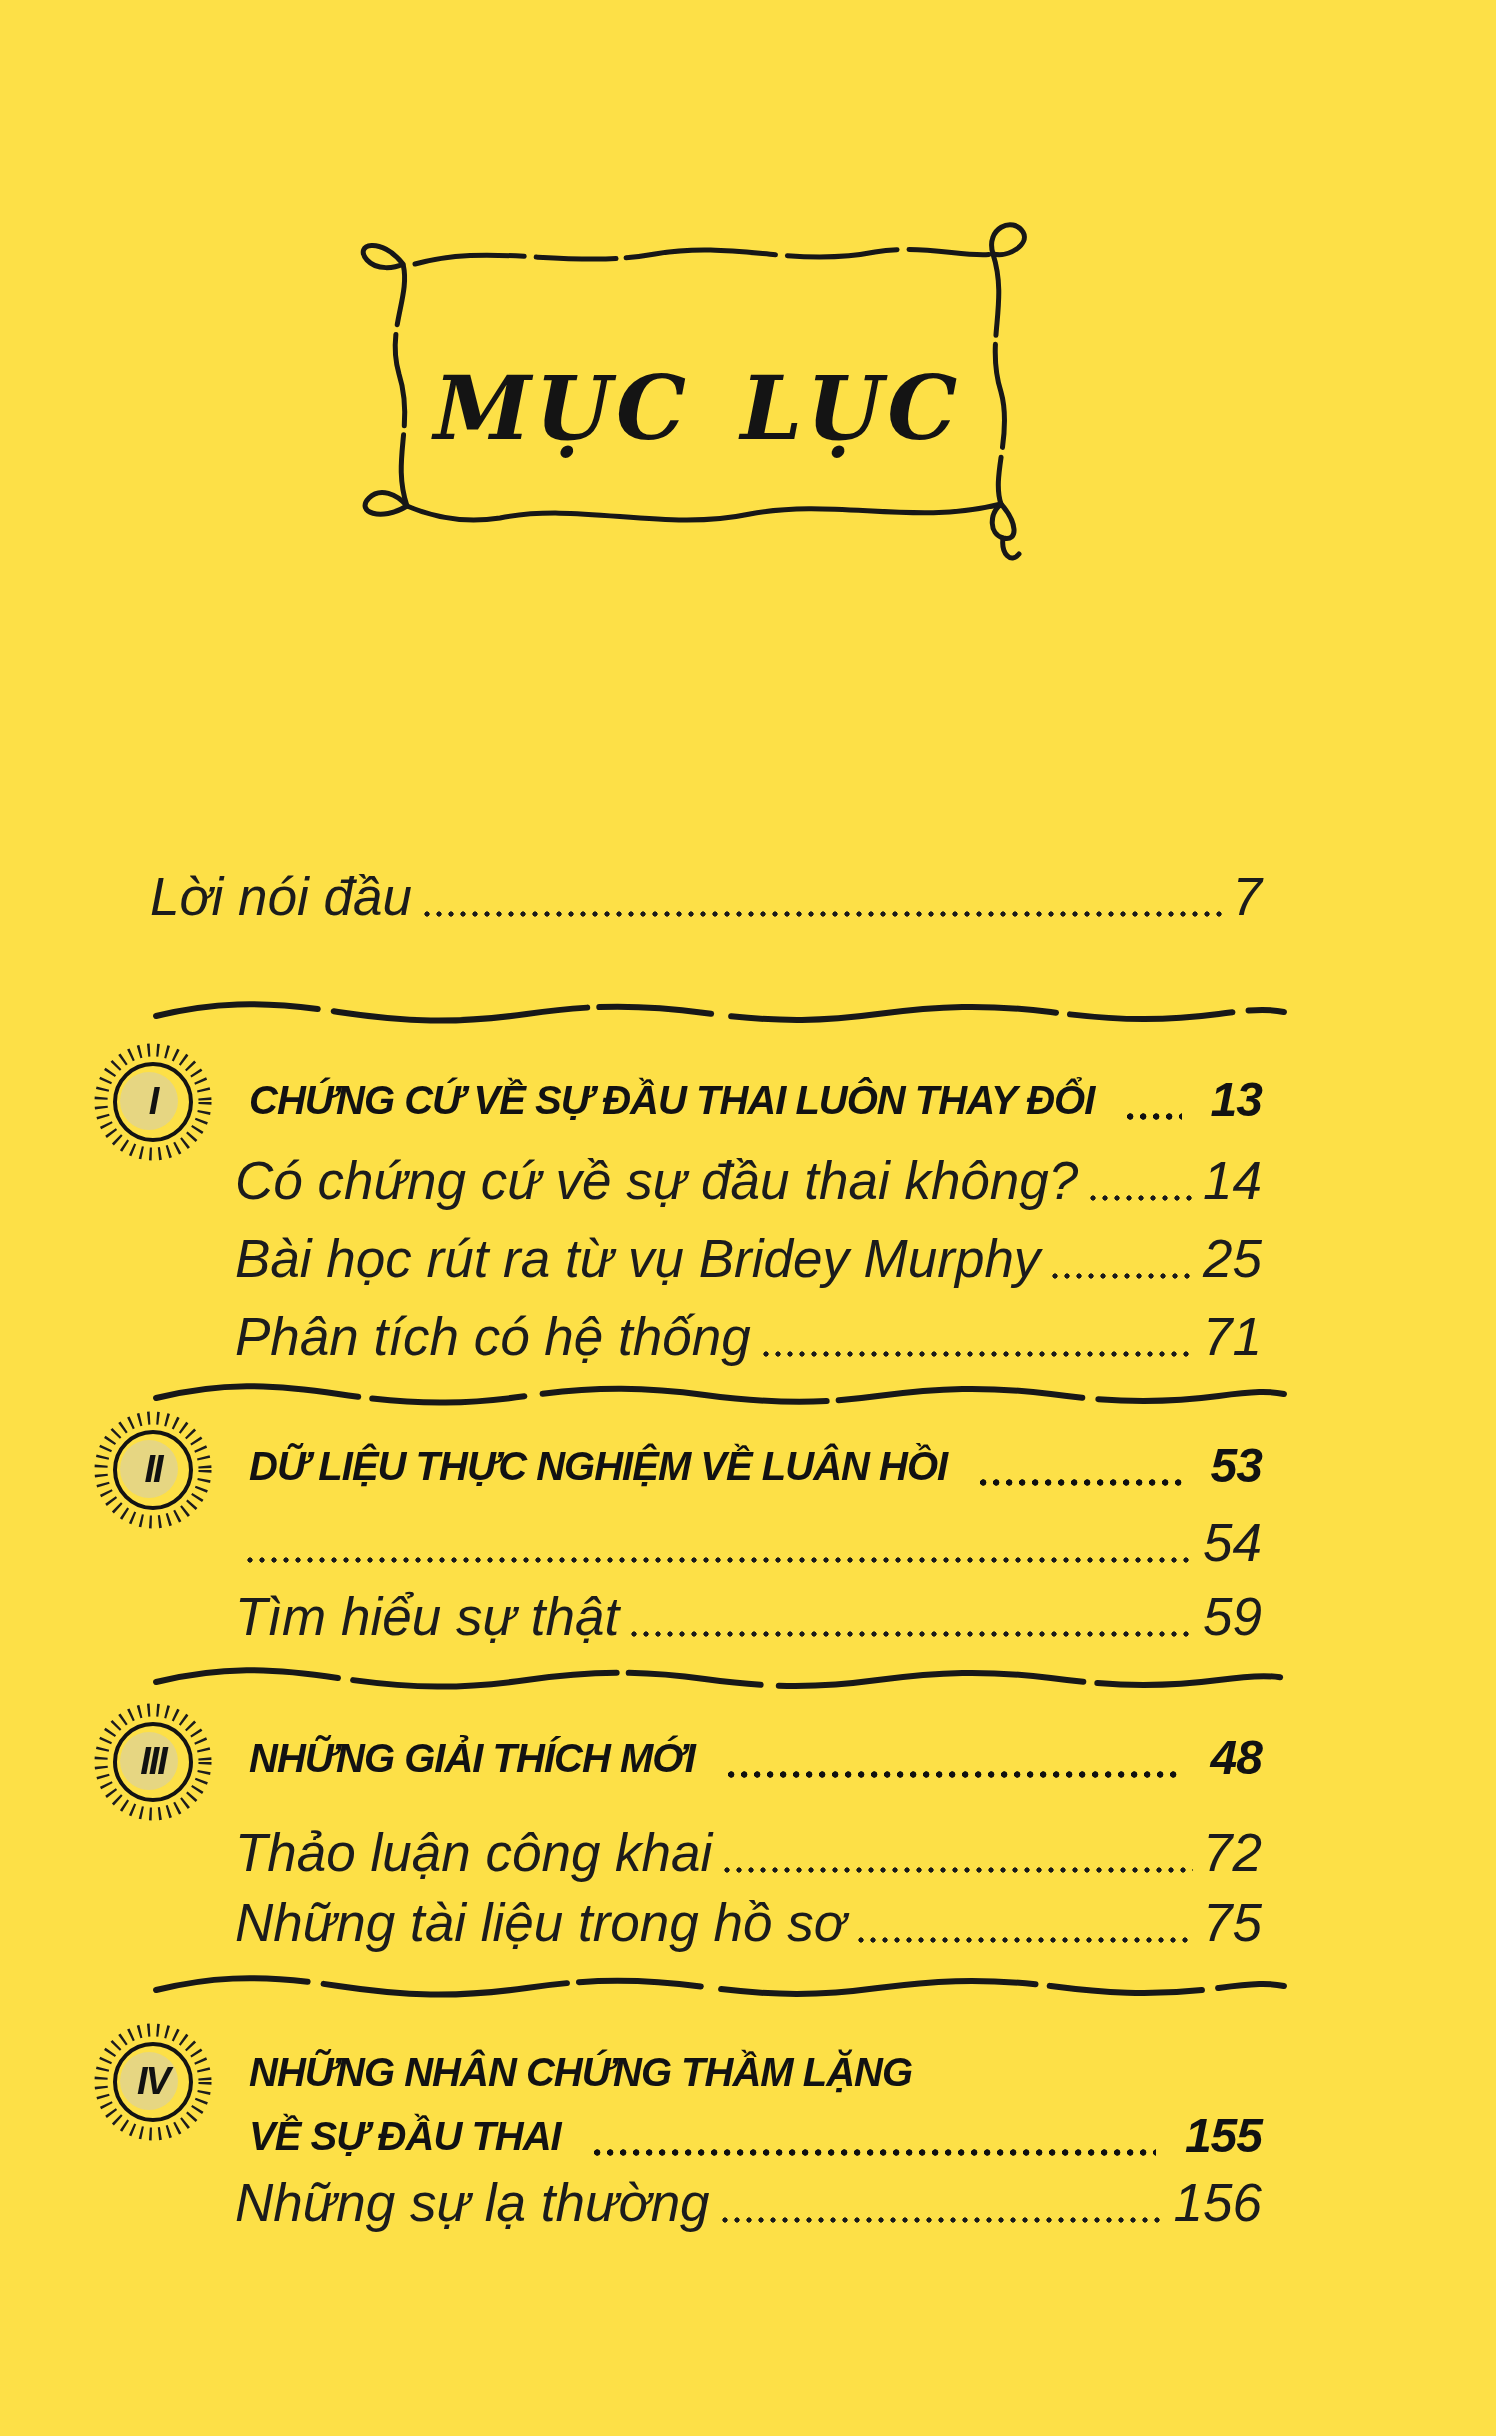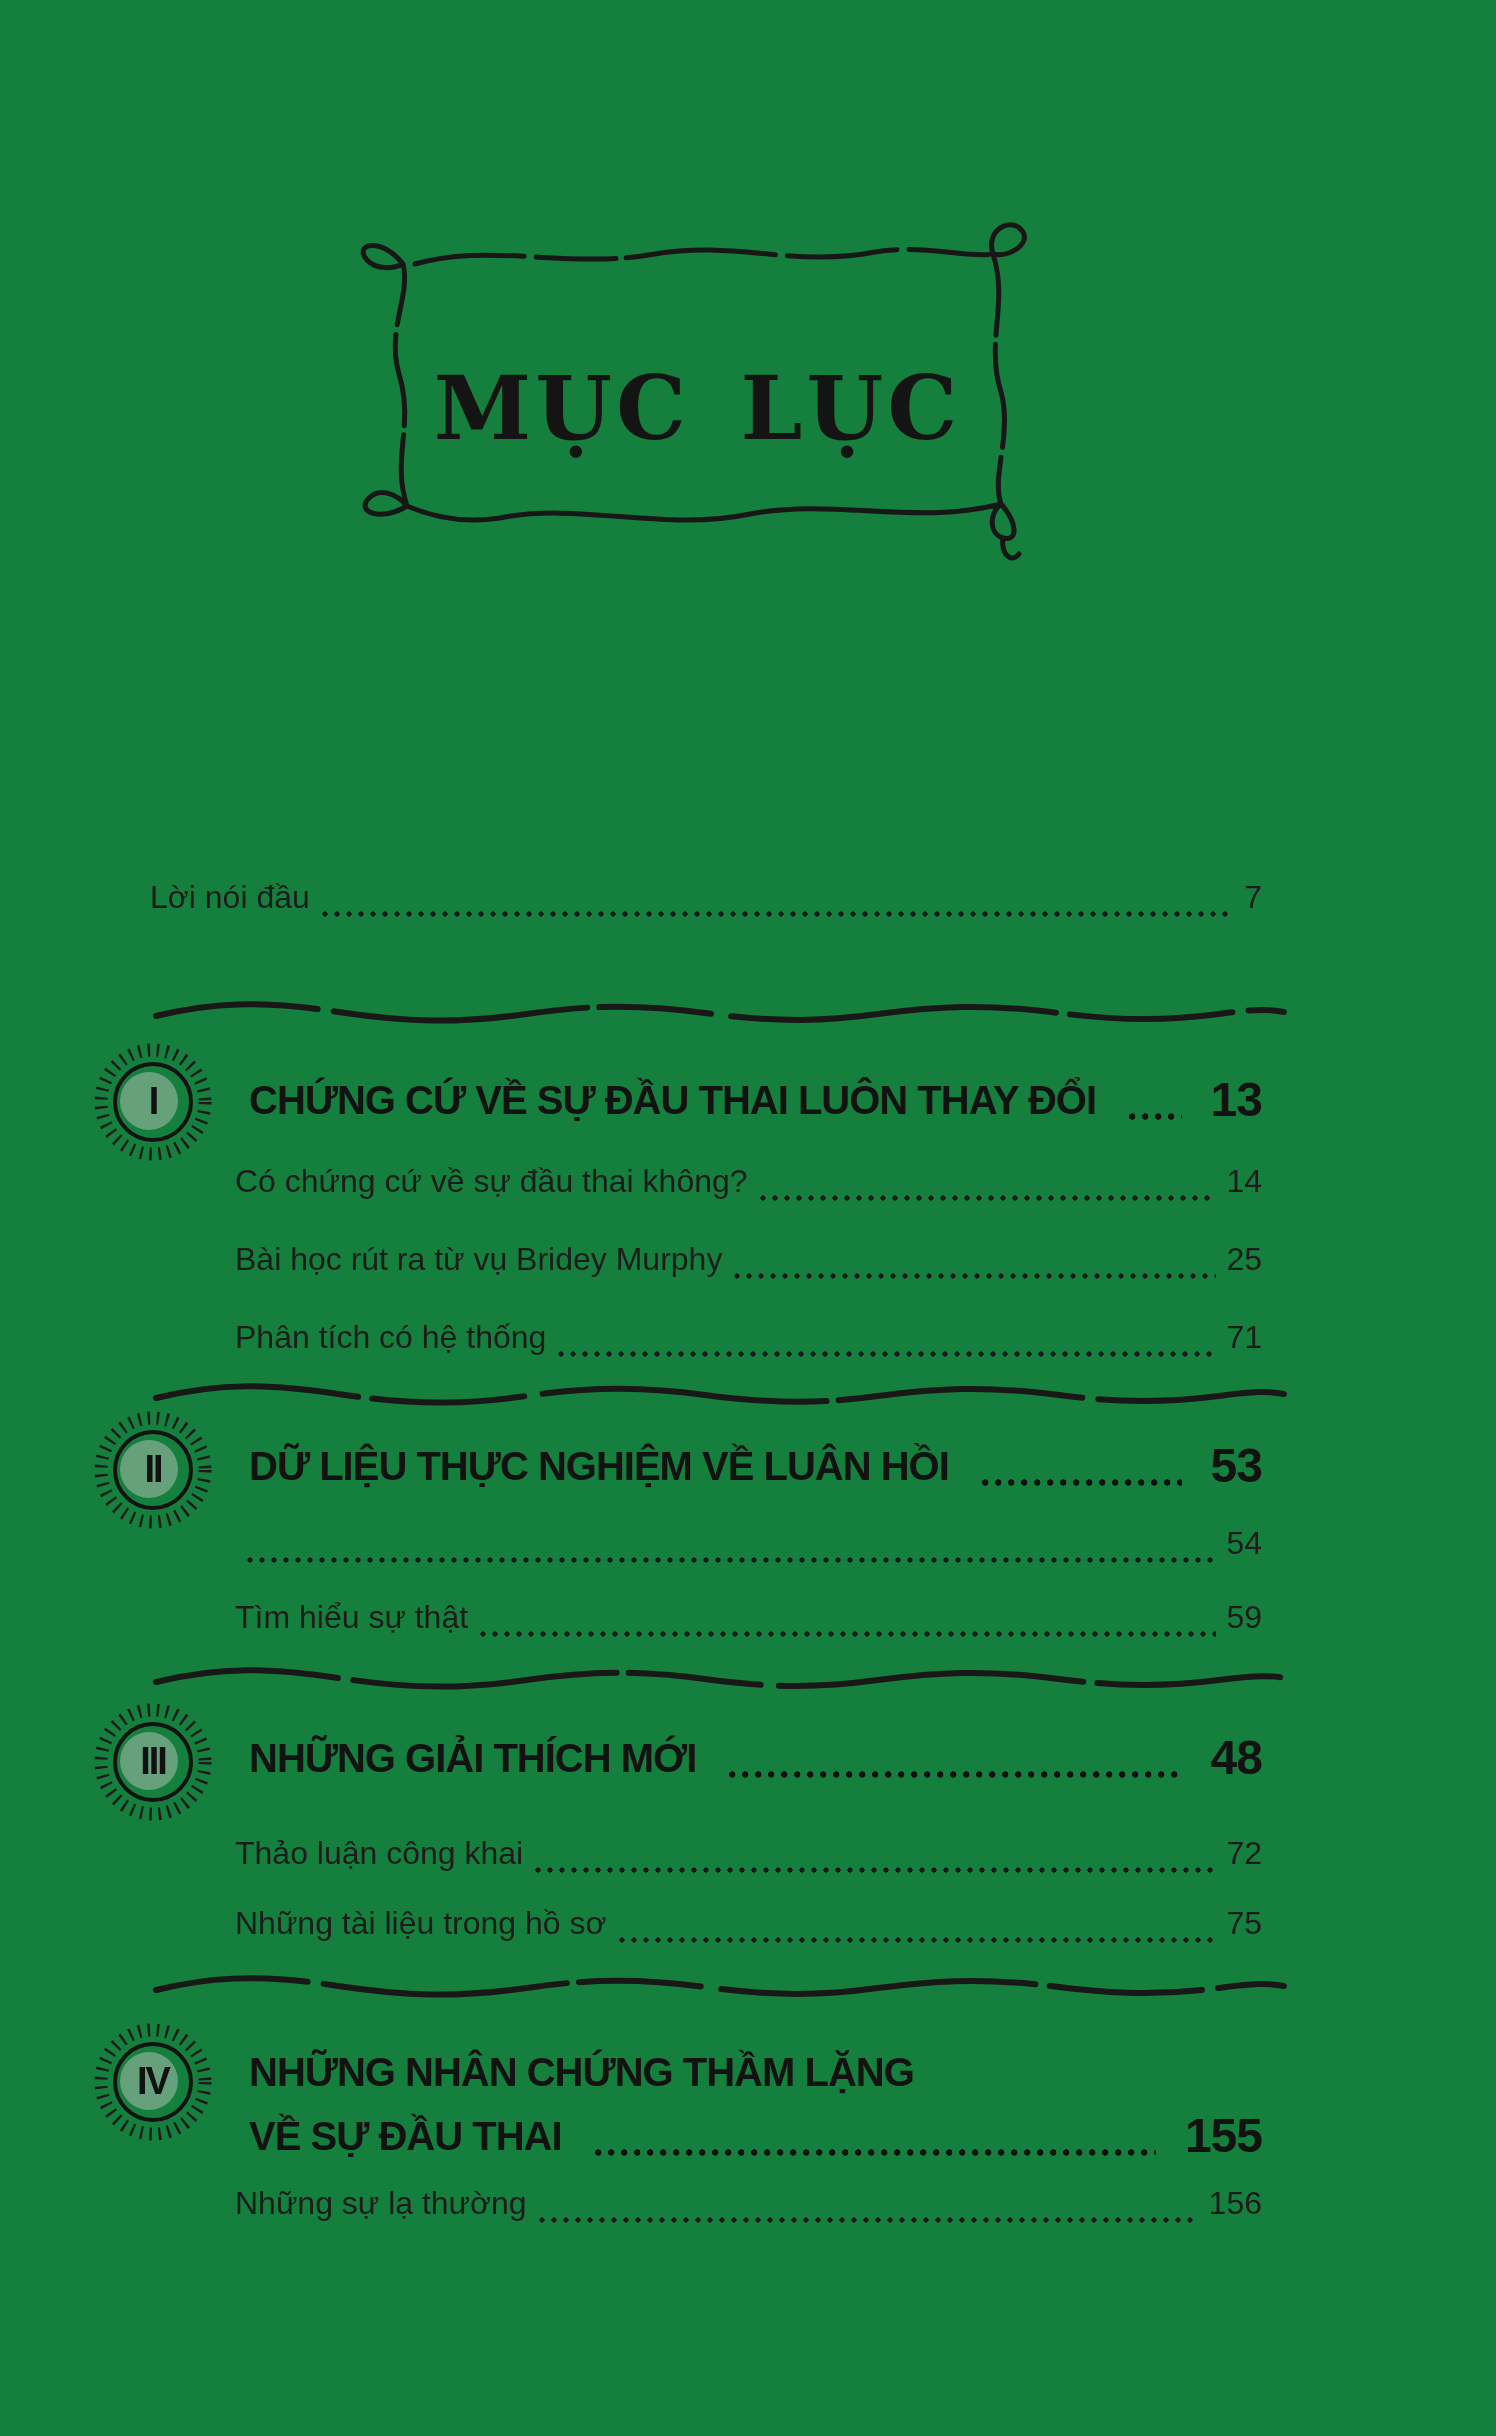--- a/index.html
+++ b/index.html
@@ -1,40 +1,41 @@
 <!DOCTYPE html>
 <html><head>
 <meta charset="utf-8">
 <style>
   html,body { margin:0; padding:0; background:#e8e8e8; }
   .page {
     position:relative; width:1496px; height:2436px; margin:0 auto;
-    background:#15803d; overflow:hidden;
+    background:#fde047; overflow:hidden;
     font-family:"Liberation Sans","DejaVu Sans",sans-serif;
     color:#1a1a1a;
+    font-style:italic;
   }
 
   
   .title-frame { position:absolute; left:345px; top:212px; width:705px; height:335px; }
   .title-frame svg { position:absolute; left:0; top:0; overflow:visible; }
   .page-title {
     position:absolute; left:0; right:0; top:152px; text-align:center;
     font-family:"DejaVu Serif","Liberation Serif",serif;
     font-weight:bold; font-size:88px; line-height:1;
     letter-spacing:4px; word-spacing:16px; color:#141414;
   }
 
   
   .toc { position:absolute; left:150px; top:0; width:1112px; padding-top:866px; }
 
   .row { display:flex; align-items:flex-end; }
   .label { white-space:nowrap; flex:0 0 auto; }
   .pagenum { white-space:nowrap; flex:0 0 auto; }
 
-  .entry { font-size:32px; line-height:62px; color:#1c1c1c; }
+  .entry { font-size:53px; line-height:62px; color:#1c1c1c; }
   .leader {
     flex:1 1 24px; min-width:14px; height:8px; margin:0 10px 10px 12px;
     background-image:radial-gradient(circle at 3px 4px, #1a1a1a 2.35px, transparent 2.9px);
     background-size:12px 8px; background-repeat:repeat-x; background-position:left bottom;
   }
   .leader-b {
     height:9px; margin:0 8px 11px 12px;
     background-image:radial-gradient(circle at 3.2px 4.5px, #101010 2.9px, transparent 3.5px);
     background-size:13px 9px;
   }

